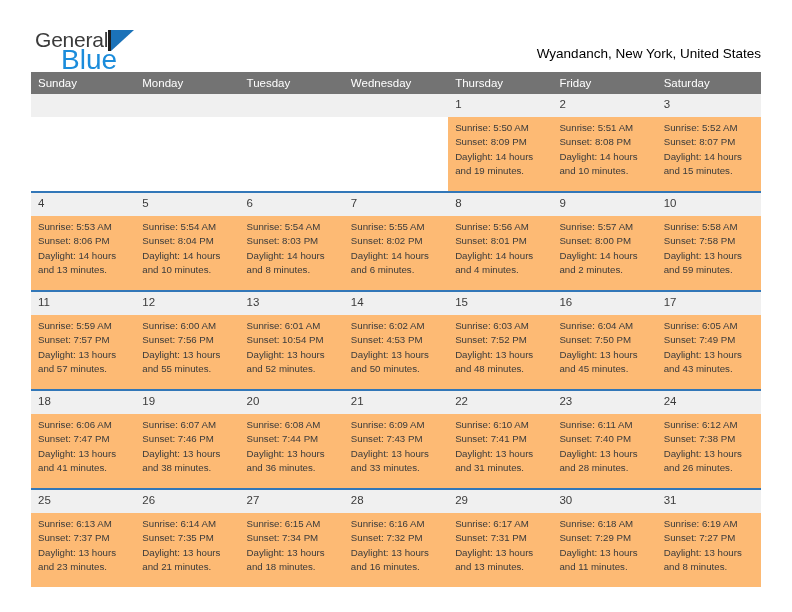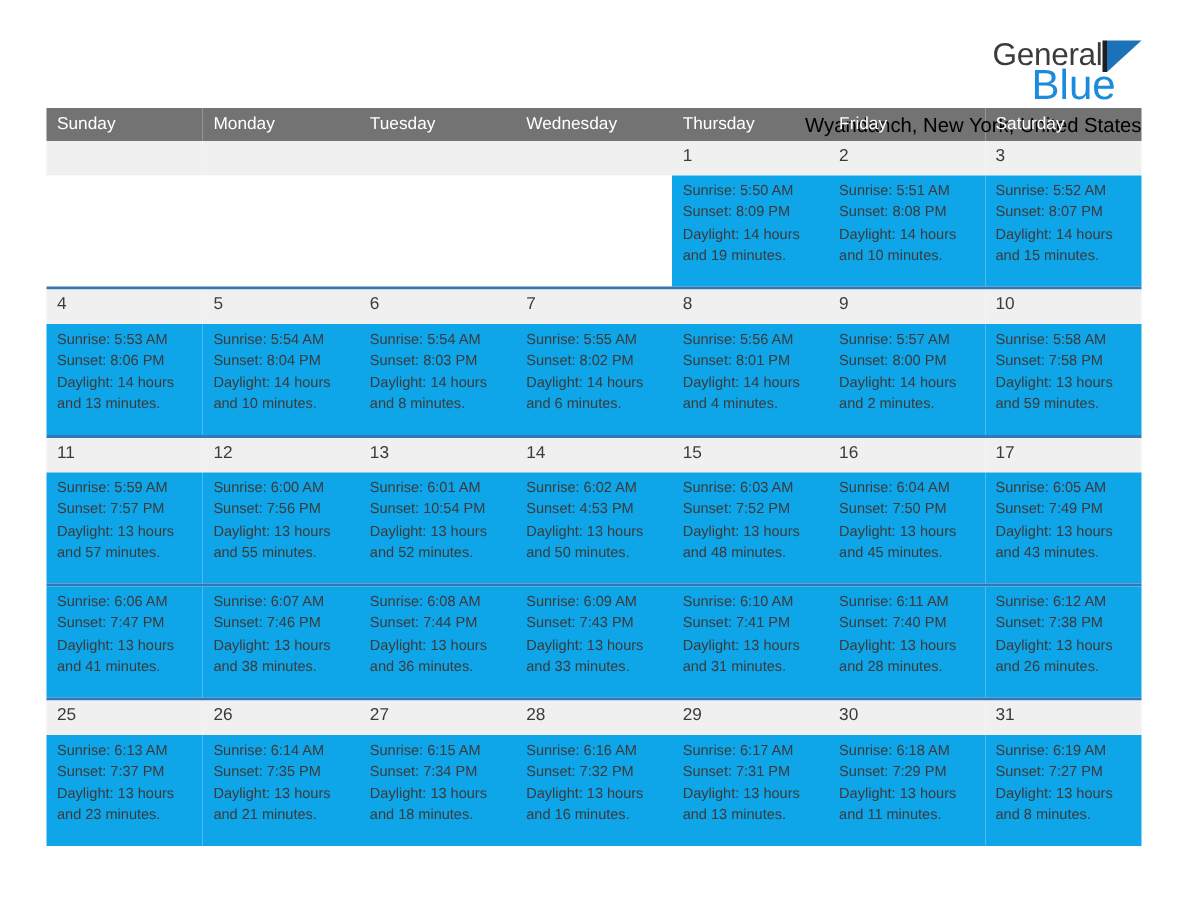--- a/index.html
+++ b/index.html
@@ -18,26 +18,25 @@
     position: relative;
     width: 792px;
     height: 612px;
     box-sizing: border-box;
     padding: 0 31px;
   }
 
   
   .masthead {
     display: flex;
-    align-items: flex-end;
+    align-items: center;
     justify-content: space-between;
     padding-top: 26px;
     height: 72px;
     box-sizing: border-box;
-    flex-direction: column;
   }
   .brand {
     display: block;
     line-height: 1;
     padding-left: 4px;
   }
   .brand-row1 {
     display: flex;
     align-items: flex-start;
   }
@@ -122,21 +121,21 @@
     font-size: 11.5px;
     color: #3b3b3b;
     padding: 4px 0 3px 7px;
     height: 16px;
     vertical-align: top;
   }
   .daynum-row td.empty {
     background: #f0f0f0;
   }
   .info-row td {
-    background: #0ea5e9;
+    background: #fdba74;
     font-size: 9.7px;
     color: #3b3b3b;
     padding: 4px 6px 8px 7px;
     height: 62px;
     vertical-align: top;
     line-height: 14.3px;
   }
   .info-row td.empty {
     background: #ffffff;
   }
@@ -321,20 +320,29 @@
           <td>
             <span class="info-line">Sunrise: 6:05 AM</span>
             <span class="info-line">Sunset: 7:49 PM</span>
             <span class="info-line">Daylight: 13 hours</span>
             <span class="info-line">and 43 minutes.</span>
           </td>
         </tr>
         <tr class="week-sep">
           <td colspan="7"></td>
         </tr>
+        <tr class="daynum-row">
+          <td>18</td>
+          <td>19</td>
+          <td>20</td>
+          <td>21</td>
+          <td>22</td>
+          <td>23</td>
+          <td>24</td>
+        </tr>
         <tr class="info-row">
           <td>
             <span class="info-line">Sunrise: 6:06 AM</span>
             <span class="info-line">Sunset: 7:47 PM</span>
             <span class="info-line">Daylight: 13 hours</span>
             <span class="info-line">and 41 minutes.</span>
           </td>
           <td>
             <span class="info-line">Sunrise: 6:07 AM</span>
             <span class="info-line">Sunset: 7:46 PM</span>

